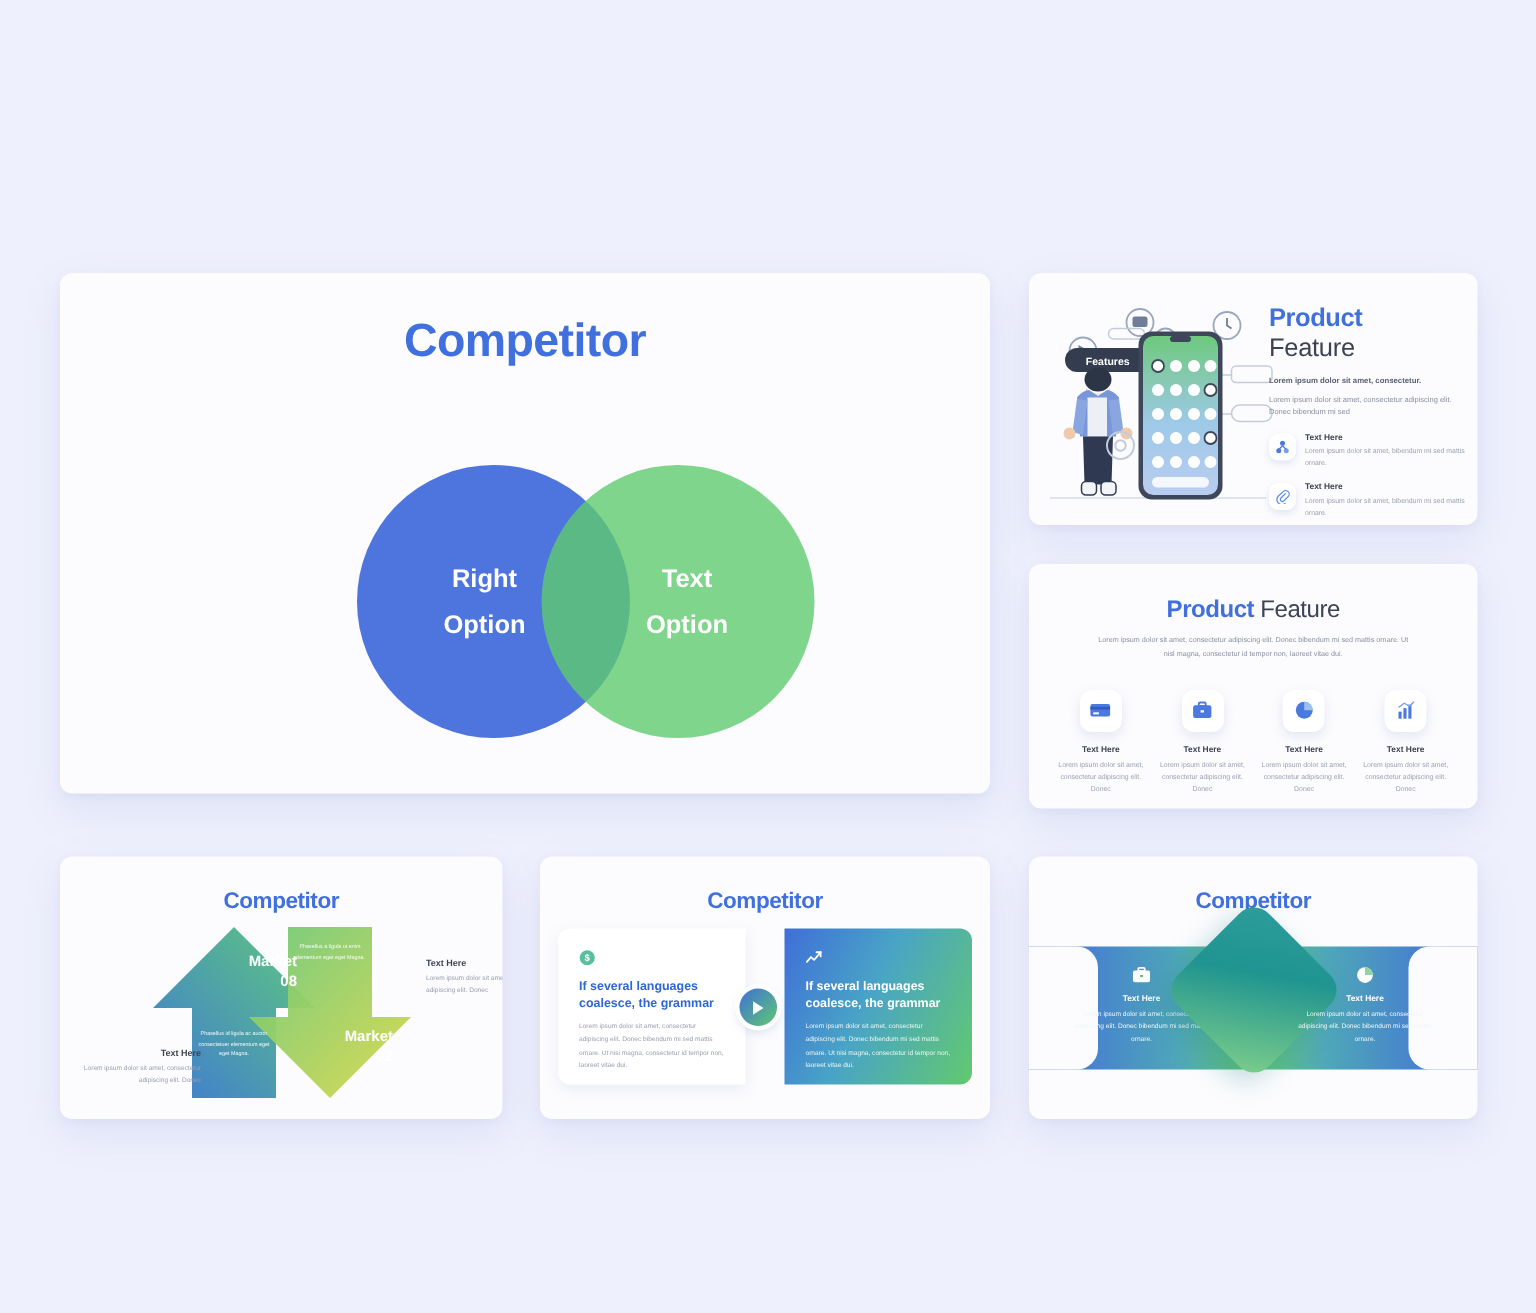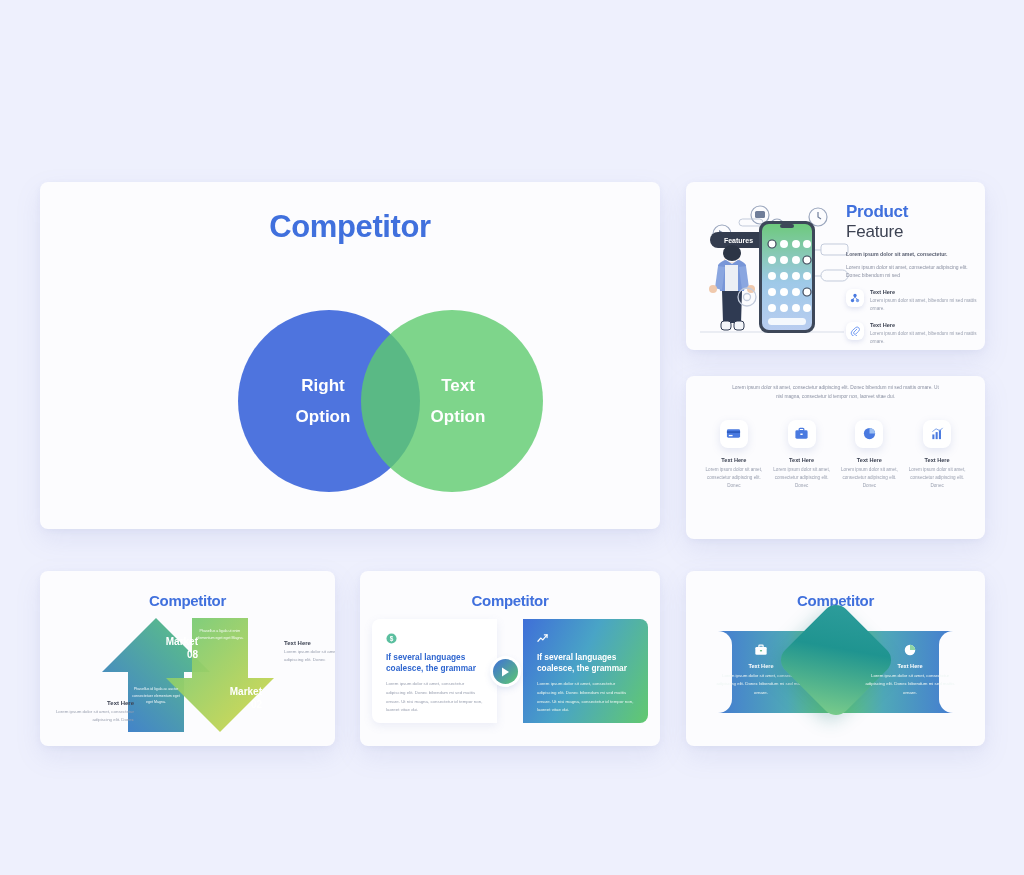--- a/index.html
+++ b/index.html
@@ -269,20 +269,23 @@
         </div>
         <div>
           <div class="pf-item-title">Text Here</div>
           <div class="pf-item-body">Lorem ipsum dolor sit amet, bibendum mi sed mattis ornare.</div>
         </div>
       </div>
     </div>
   </div>
 
   <div class="card" id="card-pf2">
+    <div class="pf2-title">
+      <span class="b">Product</span><span>&nbsp;</span><span class="n">Feature</span>
+    </div>
     <div class="pf2-sub">Lorem ipsum dolor sit amet, consectetur adipiscing elit. Donec bibendum mi sed mattis ornare. Ut nisl magna, consectetur id tempor non, laoreet vitae dui.</div>
 
     <div class="pf2-grid">
       <div class="pf2-col">
         <div class="pf2-ico">
           <svg width="15" height="15" viewBox="0 0 16 16">
               <rect x="1" y="3.5" width="14" height="9" rx="1.5" fill="#4a7ae0"></rect>
               <rect x="1" y="5.5" width="14" height="2" fill="#2f5dc0"></rect>
               <rect x="3" y="9.5" width="4" height="1.4" fill="#ffffff"></rect>
             </svg>

